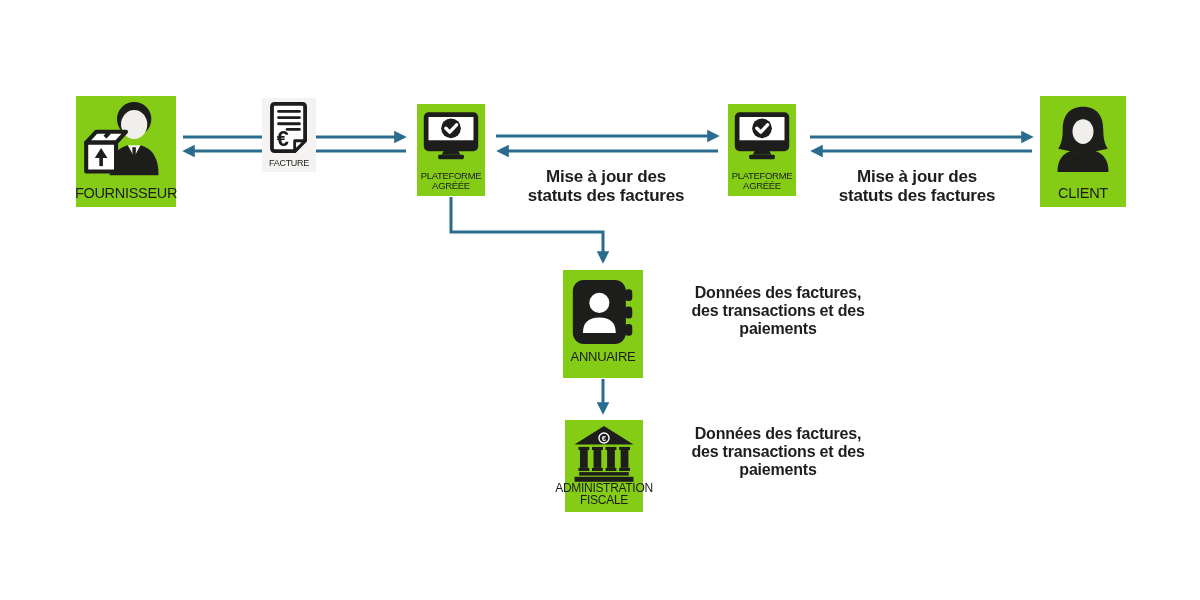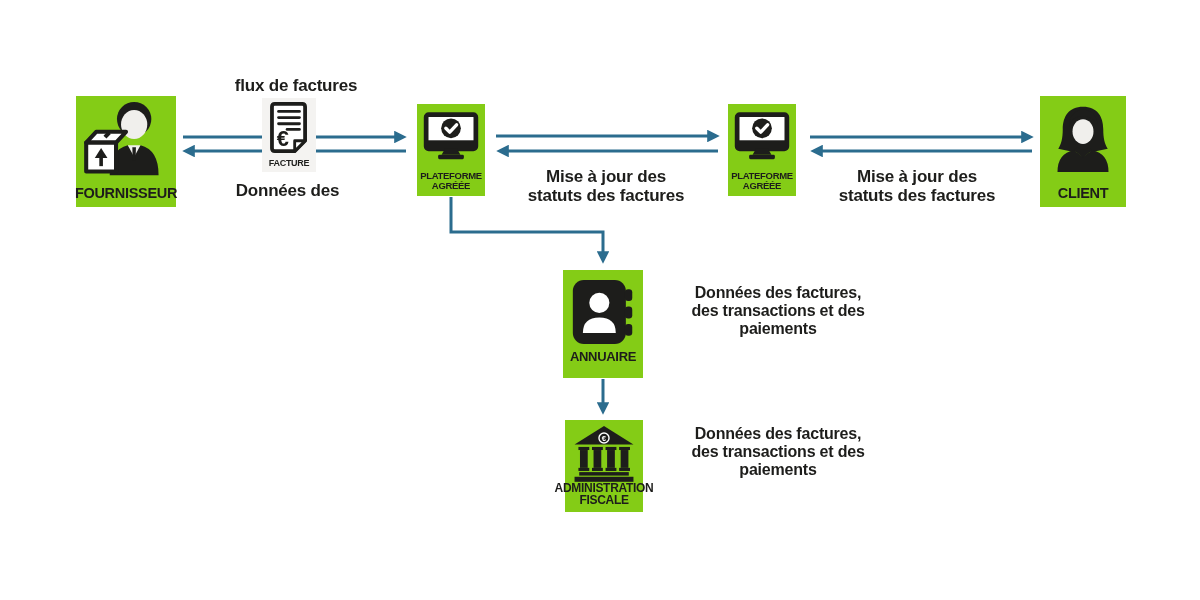--- a/index.html
+++ b/index.html
@@ -3,21 +3,21 @@
 <meta charset="utf-8">
 <style>
   html,body{margin:0;padding:0;background:transparent;}
   .canvas{position:relative;width:1200px;height:600px;overflow:hidden;
           font-family:"Liberation Sans",sans-serif;color:#1d1d1b;}
   .card{position:absolute;left:58px;top:65px;width:1089px;height:465px;
         background:#ffffff;border-radius:6px;z-index:0;}
   svg.arrows{position:absolute;left:0;top:0;z-index:1;}
   .entity{position:absolute;background:#84cc16;z-index:2;display:flex;
           flex-direction:column;align-items:center;}
-  .entity .lbl{font-weight:bold;text-align:center;line-height:1.05;
+  .entity .lbl{font-weight:normal;text-align:center;line-height:1.05;
                letter-spacing:-0.3px;white-space:nowrap;}
   .flow-label{position:absolute;z-index:2;font-weight:bold;text-align:center;
               line-height:1.13;letter-spacing:-0.2px;}
   .icon-svg{display:block;}
 </style>
 </head>
 <body>
 
 <div class="canvas">
 
@@ -56,39 +56,37 @@
       </g>
       <g fill="#1d1d1b">
         <rect x="18.5" y="62" width="4" height="10"></rect>
         <polygon points="20.5,52 13.5,63 27.5,63"></polygon>
         <rect x="24" y="35.5" width="7" height="4.5" transform="rotate(-47 27 38)"></rect>
       </g>
     </svg>
     <div class="lbl" style="font-size:14.5px;">FOURNISSEUR</div>
   </div>
 
-  <div class="flow-label" style="left:203px;top:76px;width:186px;font-size:17px;">flux de factures</div>
 
   <div class="entity" style="left:262px;top:98px;width:54px;height:74px;background:#f4f3f1;justify-content:space-between;padding:3px 0 4px;box-sizing:border-box;">
     <svg class="icon-svg" width="42" height="53" viewBox="0 0 44 56">
       <path d="M7,3 h29 q3,0 3,3 v36 l-11,11 h-21 q-3,0 -3,-3 v-44 q0,-3 3,-3 z" fill="#ffffff" stroke="#1d1d1b" stroke-width="4" stroke-linejoin="round"></path>
       <path d="M28,53 v-11 h11 z" fill="#ffffff" stroke="#1d1d1b" stroke-width="3" stroke-linejoin="round"></path>
       <g stroke="#1d1d1b" stroke-width="3" stroke-linecap="round">
         <line x1="11" y1="11" x2="33" y2="11"></line>
         <line x1="11" y1="17.5" x2="33" y2="17.5"></line>
         <line x1="11" y1="24" x2="33" y2="24"></line>
         <line x1="20" y1="30" x2="33" y2="30"></line>
       </g>
       <text x="9" y="48" font-size="23" font-weight="bold" fill="#1d1d1b" font-family="'Liberation Sans',sans-serif">€</text>
     </svg>
     <div class="lbl" style="font-size:9px;">FACTURE</div>
   </div>
 
   <div class="flow-label" style="left:200px;top:181px;width:175px;font-size:17px;">
-    <div>Données des</div>
   </div>
 
   <div class="entity" style="left:417px;top:104px;width:68px;height:92px;justify-content:space-between;padding:8px 0 5px;box-sizing:border-box;">
     <svg class="icon-svg" width="56" height="48" viewBox="0 0 64 56">
       <rect x="3" y="3" width="58" height="40" rx="3" fill="#ffffff" stroke="#1d1d1b" stroke-width="5.5"></rect>
       <rect x="4" y="33" width="56" height="9" fill="#1d1d1b"></rect>
       <circle cx="32" cy="19" r="11.5" fill="#1d1d1b"></circle>
       <polyline points="26,19 30.5,23.5 38.5,15" fill="none" stroke="#ffffff" stroke-width="4" stroke-linecap="round" stroke-linejoin="round"></polyline>
       <polygon points="25,43 39,43 43,50 21,50" fill="#1d1d1b"></polygon>
       <rect x="17" y="50" width="30" height="5" rx="1.5" fill="#1d1d1b"></rect>

